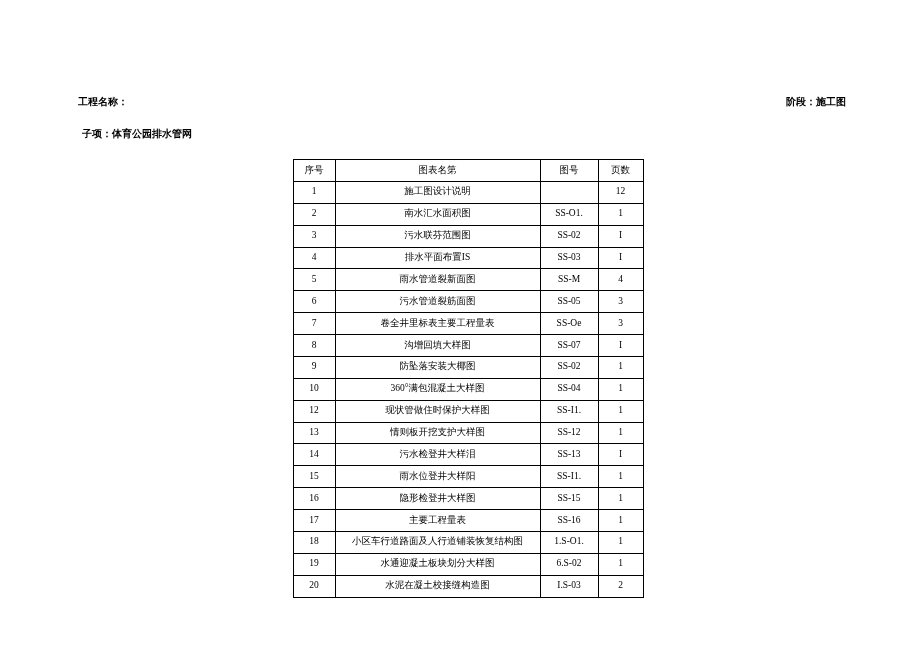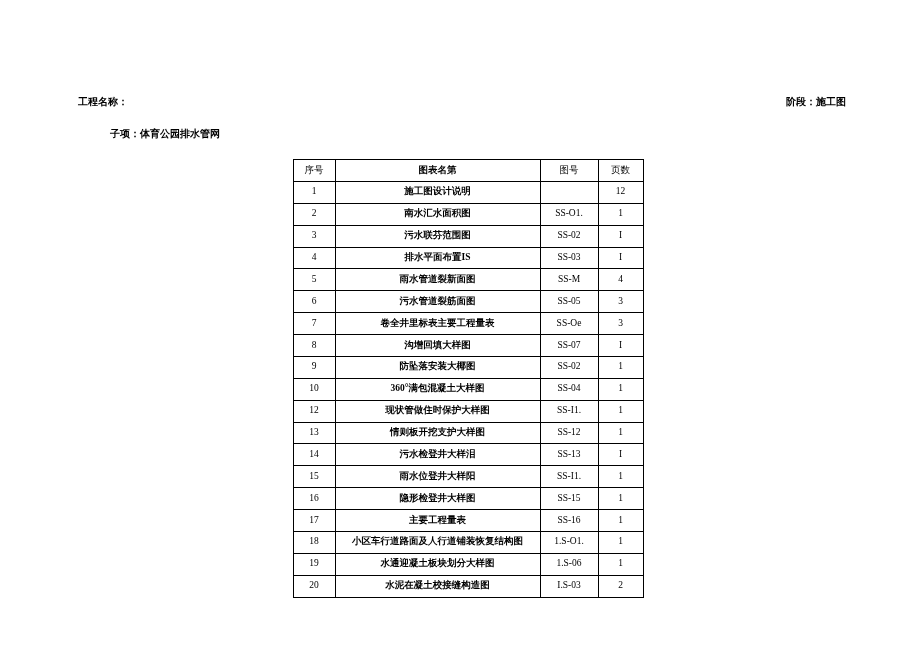--- a/index.html
+++ b/index.html
@@ -23,21 +23,21 @@
       padding: 0 74px 0 78px;
       margin-bottom: 18px;
     }
     .project-label {
       font-weight: bold;
     }
     .phase-label {
       font-weight: bold;
     }
     .subitem-row {
-      padding-left: 110px;
+      padding-left: 82px;
       margin-bottom: 18px;
       font-weight: bold;
     }
     .table-wrap {
       display: flex;
       justify-content: center;
       padding-left: 16px;
     }
     table {
       border-collapse: collapse;
@@ -48,21 +48,21 @@
       vertical-align: middle;
       font-weight: normal;
       padding: 4.5px 4px;
       font-size: 9.5px;
       line-height: 1.25;
     }
     th {
       font-weight: normal;
     }
     .col-seq { width: 42px; }
-    .col-name { width: 205px; font-weight: bold; }
+    .col-name { width: 205px; }
     .col-code { width: 58px; }
     .col-pages { width: 45px; }
   </style>
 </head>
 <body>
 
 <div class="header-row">
   <span class="project-label">工程名称：</span>
   <span class="phase-label">阶段：施工图</span>
 </div>
@@ -178,21 +178,21 @@
         </tr>
         <tr>
           <td class="col-seq">18</td>
           <td class="col-name">小区车行道路面及人行道铺装恢复结构图</td>
           <td class="col-code">1.S-O1.</td>
           <td class="col-pages">1</td>
         </tr>
         <tr>
           <td class="col-seq">19</td>
           <td class="col-name">水通迎凝土板块划分大样图</td>
-          <td class="col-code">1.S-06</td>
+          <td class="col-code">6.S-02</td>
           <td class="col-pages">1</td>
         </tr>
         <tr>
           <td class="col-seq">20</td>
           <td class="col-name">水泥在凝土校接缝构造图</td>
           <td class="col-code">I.S-03</td>
           <td class="col-pages">2</td>
         </tr>
       </tbody>
   </table>

